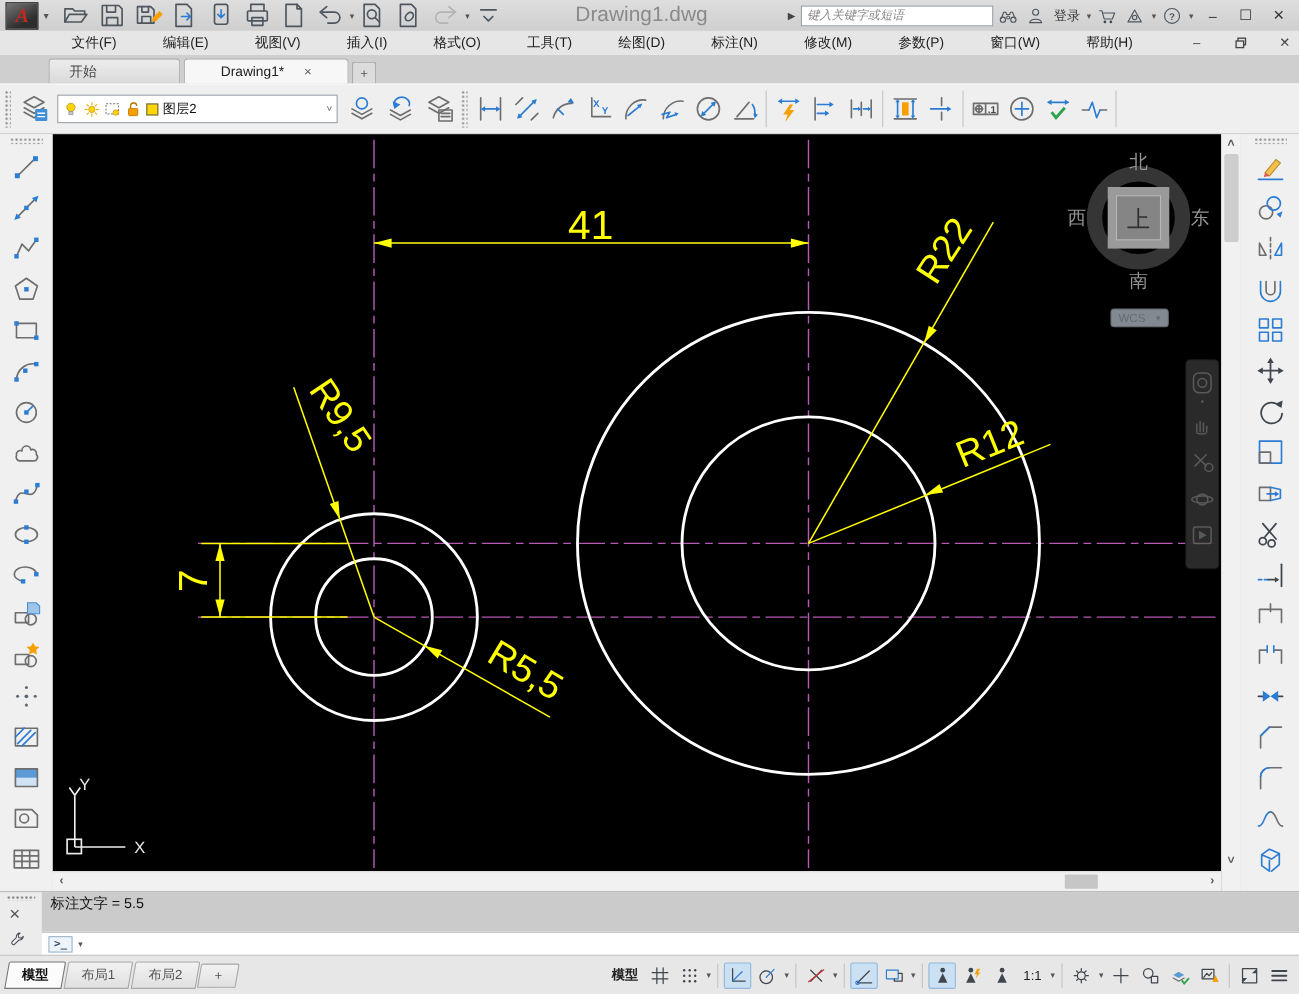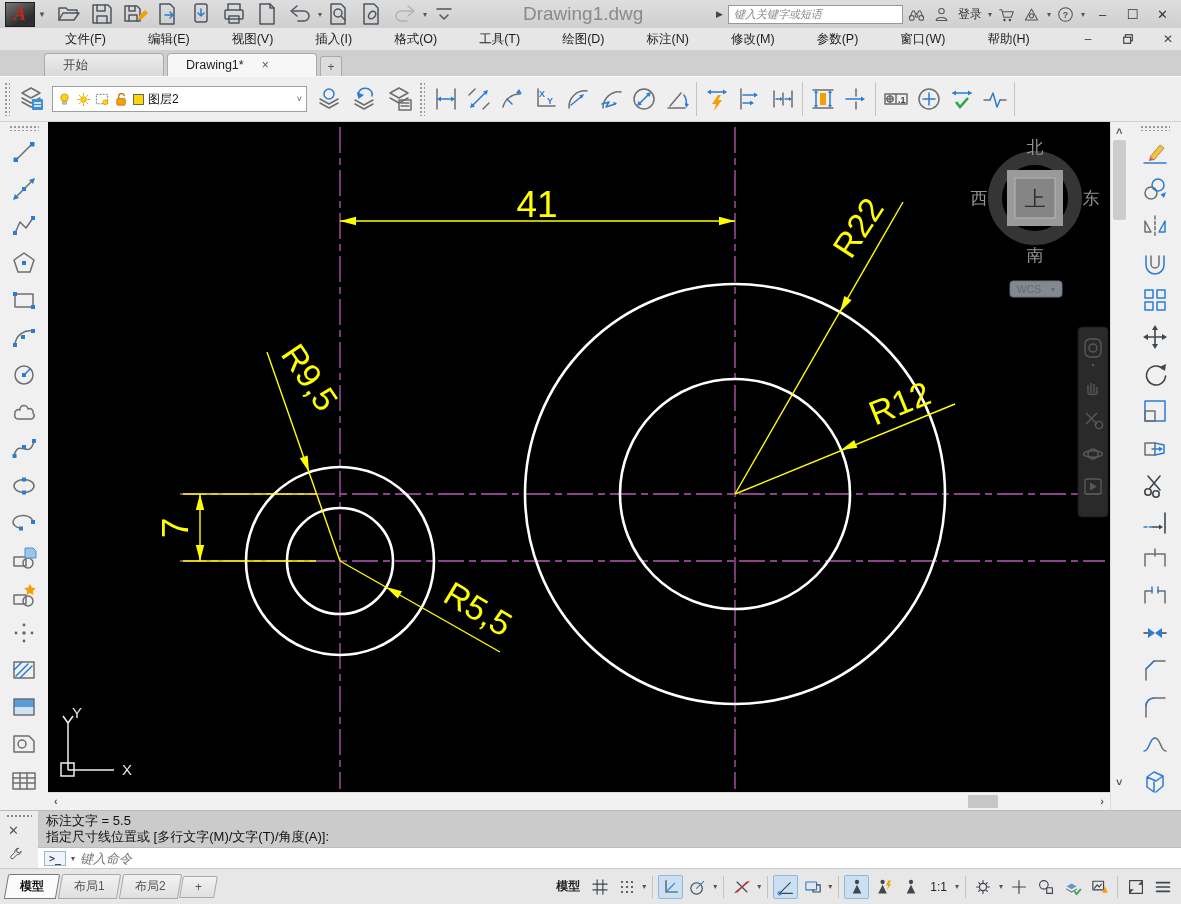--- a/index.html
+++ b/index.html
@@ -24,21 +24,21 @@
 .winbtn{width:27px;height:22px;display:flex;align-items:center;justify-content:center;color:#333;font-size:13px}
 
 .menubar{height:22px;flex:0 0 22px;background:#e6e6e6;display:flex;align-items:center;padding-left:52px;gap:16px}
 .menu-item{padding:2px 13px;font-size:12.5px;color:#1c1c1c;white-space:nowrap}
 .mb-sp{flex:1}
 .docbtn{width:22px;height:18px;display:flex;align-items:center;justify-content:center;color:#444;font-size:12px;margin-right:2px}
 .docbtn svg{width:12px;height:12px}
 
 .tabrow{height:26px;flex:0 0 26px;background:#cfcfcf;display:flex;align-items:flex-end;padding-left:44px}
 .ftab{height:23px;display:flex;align-items:center;padding:0 18px;border:1px solid #aaa;border-bottom:none;border-radius:4px 4px 0 0;background:linear-gradient(#ececec,#dadada);color:#444;font-size:12.5px;margin-right:3px;min-width:120px}
-.ftab.active{background:#f7f7f7;color:#222;min-width:150px;justify-content:flex-start}
+.ftab.active{background:#f7f7f7;color:#222;min-width:150px;justify-content:center}
 .ftab .x{color:#555;font-size:12px;margin-left:18px}
 .newtab{width:22px;height:20px;display:flex;align-items:center;justify-content:center;background:#dcdcdc;border:1px solid #aaa;border-bottom:none;border-radius:3px 3px 0 0;color:#555;margin-bottom:0px}
 
 .toolrow{height:46px;flex:0 0 46px;background:#efefef;border-top:1px solid #f8f8f8;border-bottom:1px solid #cfcfcf;display:flex;align-items:center;padding:0 2px;gap:2px}
 .grip{width:6px;height:34px;background-image:radial-gradient(#9a9a9a 1px,transparent 1.2px);background-size:4px 4px;margin:0 2px}
 .gripv{height:6px;width:30px;background-image:radial-gradient(#9a9a9a 1px,transparent 1.2px);background-size:4px 4px;margin:3px auto}
 .tool-btn{width:33px;height:33px;display:flex;align-items:center;justify-content:center;border-radius:2px;flex:0 0 auto}
 .tool-btn svg{width:28px;height:28px}
 .tb-sep{width:1px;height:34px;background:#c4c4c4;margin:0 3px;flex:0 0 auto}
 .layerdrop{height:26px;width:255px;background:#fff;border:1px solid #9aa0a6;display:flex;align-items:center;gap:4px;padding:0 4px;margin:0 3px}
@@ -845,26 +845,24 @@
     <div class="cmdrail">
       <div class="dots"></div>
       <span class="closex">✕</span>
       <span class="wrench"><svg width="16" height="16" viewBox="0 0 28 28">
             <path class="s-d2" d="M18 4a6 6 0 0 0-6 7L5 18a3 3 0 0 0 4 4l7-7a6 6 0 0 0 7-6l-3 3-4-1-1-4z"></path>
           </svg></span>
     </div>
     <div class="cmdmain">
       <div class="cmdhist">
         <div>标注文字 = 5.5</div>
-        <div>指定尺寸线位置或 [多行文字(M)/文字(T)/角度(A)]:</div>
       </div>
       <div class="cmdinput">
         <span class="promptchip">&gt;_</span>
         <span class="caret">▾</span>
-        <input class="cmdfield" placeholder="键入命令" style="">
       </div>
     </div>
   </div>
 
   <div class="statusbar">
     <div class="ltabs">
       <div class="ltab active"><span>模型</span></div>
       <div class="ltab"><span>布局1</span></div>
       <div class="ltab"><span>布局2</span></div>
       <div class="ltab"><span>+</span></div>

